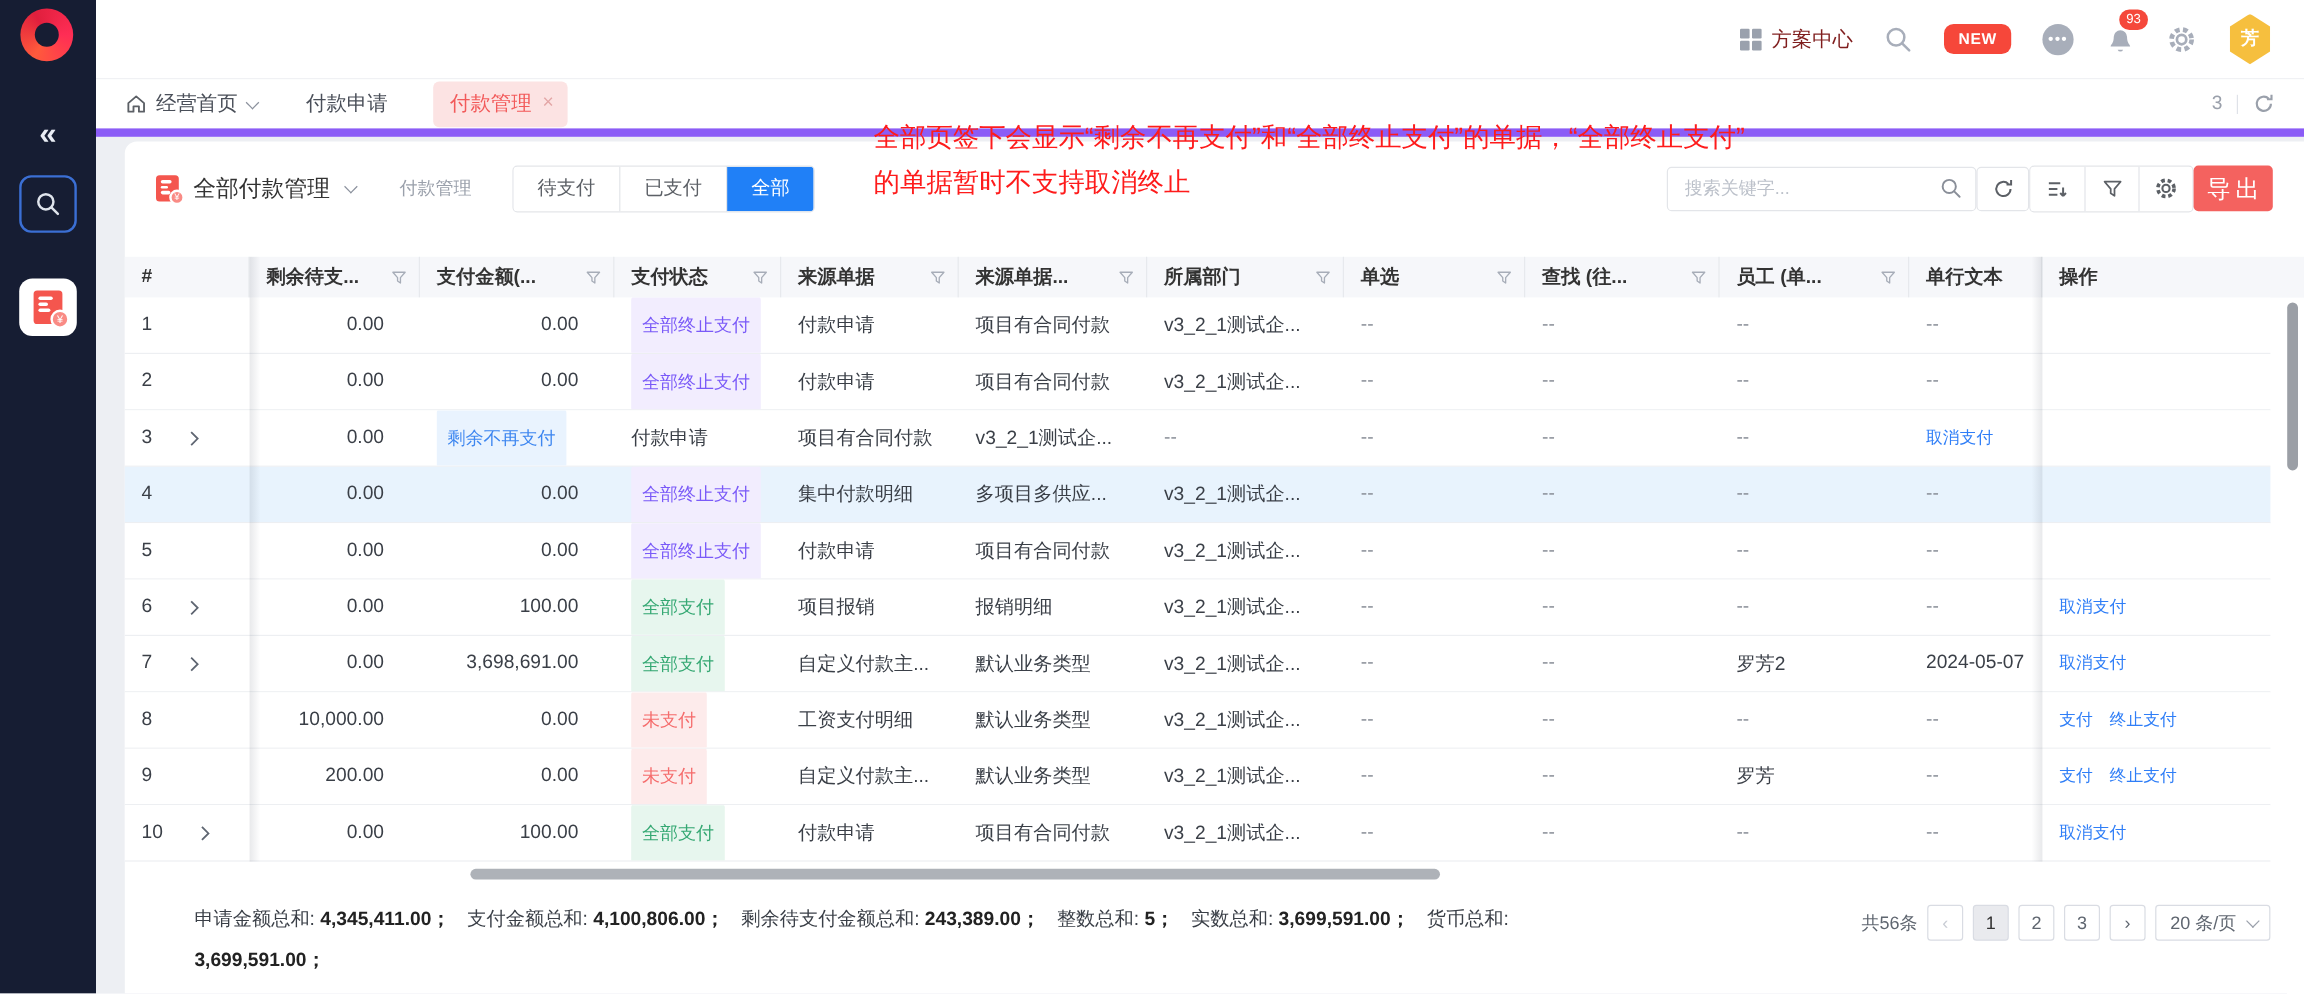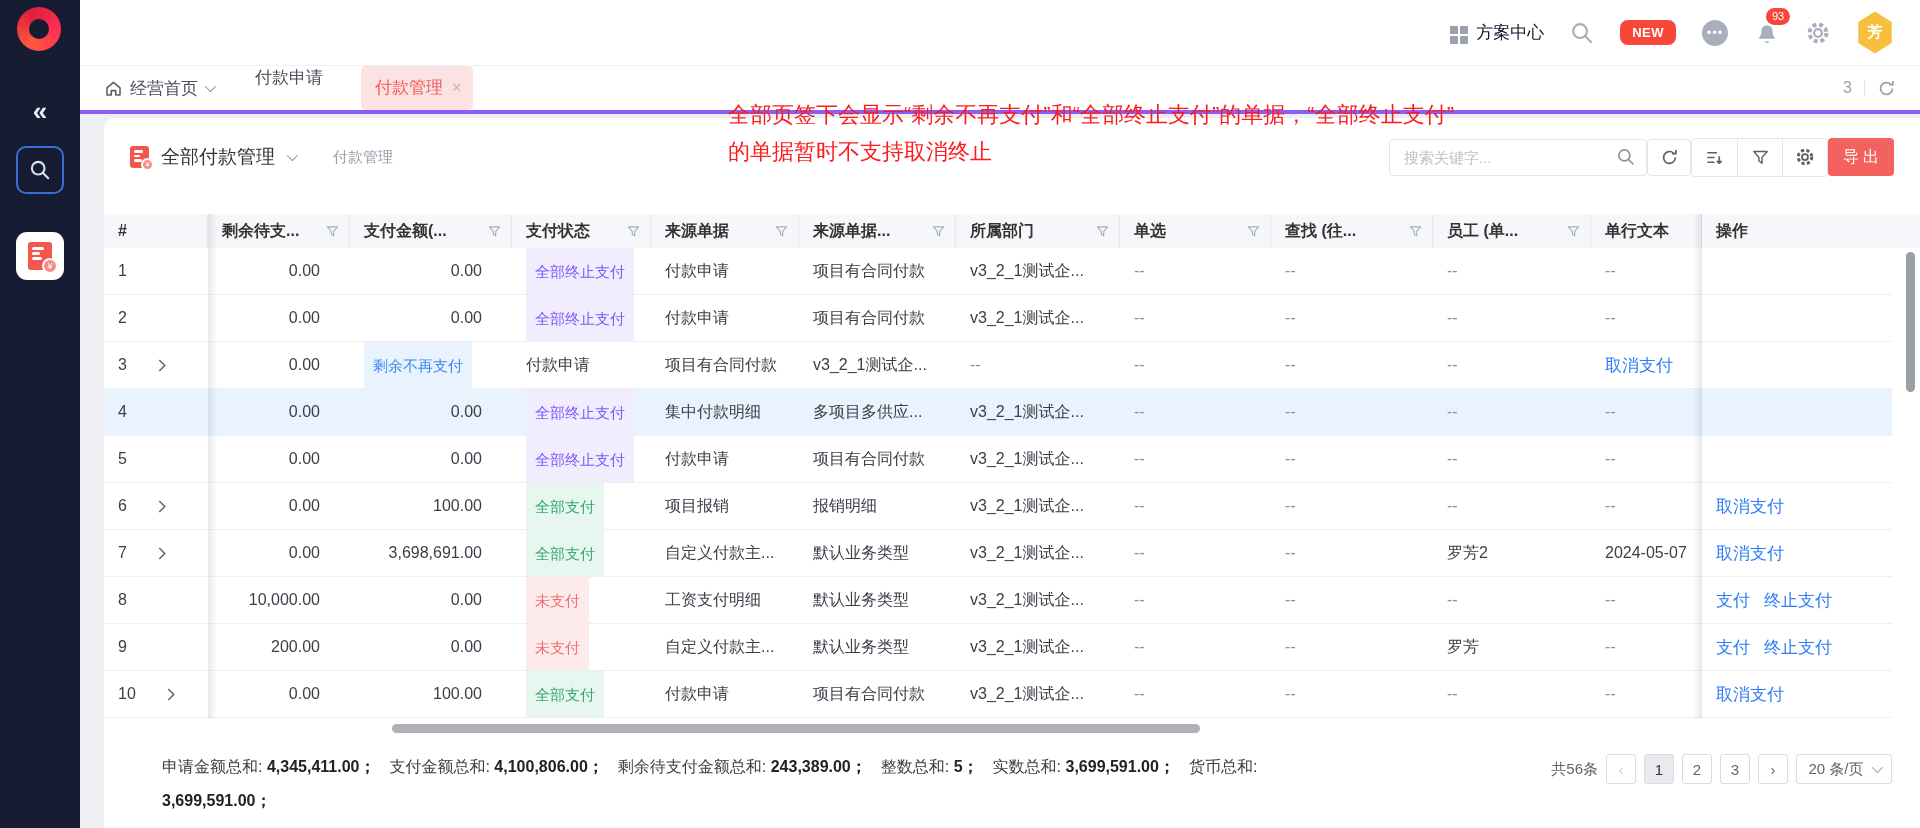--- a/index.html
+++ b/index.html
@@ -26,37 +26,37 @@
                border:2px solid #fff; color:#fff; font-size:9px; display:flex; align-items:center; justify-content:center; }
   .doc-icon.small { width:19px; height:22px; }
   .doc-icon.small i:nth-child(1){ top:4px; width:9px; }
   .doc-icon.small i:nth-child(2){ top:8.5px; width:6px; }
   .doc-icon.small i:nth-child(3){ top:13px; width:8px; }
   .doc-icon.small .doc-badge { width:13px; height:13px; font-size:8px; right:-5px; bottom:-3px; }
 
   
   .topbar { position:absolute; left:80px; top:0; width:1840px; height:66px; background:#fff; border-bottom:1px solid #f0f1f4;
             display:flex; align-items:center; justify-content:flex-end; gap:26px; padding-right:26px; z-index:20; }
-  .solution { display:flex; align-items:flex-end; gap:8px; color:#0f172a; font-size:17px; cursor:pointer; }
+  .solution { display:flex; align-items:center; gap:8px; color:#7f1d1d; font-size:17px; cursor:pointer; }
   .grid-ic { display:grid; grid-template-columns:8px 8px; grid-template-rows:8px 8px; gap:2px; }
   .grid-ic b { background:#9aa1ad; border-radius:1px; }
   .ic { color:#a8aeba; display:flex; align-items:center; cursor:pointer; }
   .new-pill { background:#f6473a; color:#fff; font-size:13px; font-weight:bold; padding:5px 12px; border-radius:8px; letter-spacing:.5px; cursor:pointer; }
   .chat-ic { position:relative; width:26px; height:26px; background:#a8aeba; border-radius:50%; display:flex; align-items:center; justify-content:center; cursor:pointer; }
   .chat-ic span { color:#fff; font-size:13px; letter-spacing:1px; line-height:10px; }
   .chat-ic:after { content:""; position:absolute; bottom:-3px; left:5px; border:4px solid transparent; border-top-color:#a8aeba; }
   .bell-wrap { position:relative; cursor:pointer; }
   .bell-badge { position:absolute; top:-12px; left:12px; background:#f5483b; color:#fff; font-size:11px; min-width:24px; height:17px;
                 border-radius:9px; display:flex; align-items:center; justify-content:center; padding:0 4px; }
   .avatar { width:38px; height:42px; background:#f6bf3e; color:#fff; font-size:15px; font-weight:bold; display:flex; align-items:center; justify-content:center;
             clip-path:polygon(50% 0%,94% 25%,94% 75%,50% 100%,6% 75%,6% 25%); cursor:pointer; }
 
   
-  .tabbar { position:absolute; left:80px; top:66px; width:1840px; height:48px; background:#fff; border-bottom:4px solid #8b5cf6;
-            display:flex; padding:0 24px; z-index:20; }
+  .tabbar { position:absolute; left:80px; top:66px; width:1840px; height:48px; background:#fff; border-bottom:7px solid #8b5cf6;
+            display:flex; align-items:center; padding:0 24px; z-index:20; }
   .tab-home { display:flex; align-items:center; gap:7px; color:#4a4f59; font-size:17px; cursor:pointer; }
   .chev-down { width:8px; height:8px; border-right:1.6px solid #8b919d; border-bottom:1.6px solid #8b919d; transform:rotate(45deg) translateY(-2px); }
   .tab-item { margin-left:42px; color:#4a4f59; font-size:17px; cursor:pointer; }
   .tab-active { margin-left:38px; background:#fce3e3; color:#f25a5a; font-size:17px; padding:7px 12px 8px 14px; border-radius:5px;
                 display:flex; align-items:center; gap:9px; cursor:pointer; }
   .tab-close { color:#e3a6a6; font-size:16px; cursor:pointer; }
   .tab-right { margin-left:auto; display:flex; align-items:center; gap:12px; color:#9aa0ab; font-size:16px; }
   .tab-right .vline { width:1px; height:16px; background:#dfe2e8; }
 
   
@@ -74,41 +74,41 @@
   .seg:first-child { border-left:none; }
   .seg.active { background:#2080f7; color:#fff; }
   .tool-right { margin-left:auto; display:flex; align-items:center; gap:0; }
   .search-box { width:258px; height:37px; border:1px solid #e3e5e9; border-radius:4px; display:flex; align-items:center; padding:0 10px 0 14px; }
   .search-box input { border:none; outline:none; flex:1; font-size:15px; color:#333; font-family:inherit; }
   .search-box input::placeholder { color:#bcc1ca; }
   .sq-btn { width:44px; height:37px; border:1px solid #e3e5e9; border-radius:4px; display:flex; align-items:center; justify-content:center; cursor:pointer; background:#fff; }
   .btn-group { display:flex; border:1px solid #e3e5e9; border-radius:4px; overflow:hidden; }
   .btn-group .cell { width:45px; height:37px; display:flex; align-items:center; justify-content:center; border-left:1px solid #e3e5e9; cursor:pointer; background:#fff; }
   .btn-group .cell:first-child { border-left:none; }
-  .export-btn { width:66px; height:38px; background:#f4625f; color:#fff; border:none; border-radius:4px; font-size:16px; letter-spacing:4px;
+  .export-btn { width:66px; height:38px; background:#f4625f; color:#fff; border:none; border-radius:4px; font-size:20px; letter-spacing:4px;
                 padding-left:4px; cursor:pointer; font-family:inherit; }
 
   
   .thead { position:absolute; left:0; top:96px; height:34px; display:grid; background:#f6f7fa; align-items:center; }
   .th { display:flex; align-items:center; height:34px; padding-left:14px; font-weight:bold; font-size:16px; color:#333;
         border-right:1px solid #e7e9ed; position:relative; cursor:pointer; }
   .th:last-child { border-right:none; }
   .th .funnel { margin-left:auto; margin-right:10px; display:flex; cursor:pointer; }
   .trow { position:absolute; left:0; display:grid; height:47px; border-bottom:1px solid #edeff2; background:#fff; }
   .trow.hl { background:#e8f3fd; }
   .td { display:flex; align-items:center; padding-left:14px; font-size:16px; color:#3a3f47; overflow:hidden; white-space:nowrap; }
   .td.num { justify-content:flex-end; padding-right:30px; padding-left:0; }
   .td.muted { color:#8a8f99; }
   .expand-arrow { margin-left:30px; display:flex; cursor:pointer; }
   .badge { font-size:15px; padding:18px 9px; border-radius:4px; line-height:1; }
   .badge.purple { color:#7a5af8; background:#f2edfe; }
   .badge.blue   { color:#3d86f0; background:#e9f3fe; }
   .badge.green  { color:#35a873; background:#e7f6ee; }
   .badge.red    { color:#f56c6c; background:#fdebeb; }
-  .act-link { color:#2f7ef7; font-size:17px; margin-right:14px; cursor:pointer;text-align:center; }
+  .act-link { color:#2f7ef7; font-size:14px; margin-right:14px; cursor:pointer;text-align:center; }
 
   .shadow-r { position:absolute; top:96px; height:504px; width:9px; background:linear-gradient(to right, rgba(30,40,60,.10), rgba(30,40,60,0)); pointer-events:none; z-index:5; }
   .shadow-l { position:absolute; top:96px; height:504px; width:9px; background:linear-gradient(to left, rgba(30,40,60,.10), rgba(30,40,60,0)); pointer-events:none; z-index:5; }
   .vscroll { position:absolute; right:5px; top:134px; width:9px; height:140px; background:#9b9fa6; border-radius:5px; cursor:pointer; z-index:6; }
   .hscroll { position:absolute; left:288px; top:606px; width:808px; height:9px; background:#aeb2b8; border-radius:5px; cursor:pointer; }
 
   
   .summary { position:absolute; left:26px; top:632px; width:1240px; font-size:16px; color:#3a3f47; line-height:34px;margin-left:32px; }
   .summary b { font-weight:bold; color:#222; }
   .summary .seg-sp { display:inline-block; width:14px; }
@@ -214,20 +214,25 @@
       <span class="doc-icon small">
           <i></i>
           <i></i>
           <i></i>
           <span class="doc-badge">¥</span>
         </span>
       <span>全部付款管理</span>
       <span class="chev-down"></span>
     </div>
     <span class="subtitle">付款管理</span>
+    <div class="seg-group" id="segGroup">
+        <span class="seg">待支付</span>
+        <span class="seg">已支付</span>
+        <span class="seg active">全部</span>
+      </div>
 
     <div class="tool-right">
       <div class="search-box">
         <input placeholder="搜索关键字..." style="">
         <svg width="20" height="20" viewBox="0 0 16 16" style="cursor:pointer">
             <circle cx="6.7" cy="6.7" r="4.4" fill="none" stroke="#8a8f99" stroke-width="1.3"></circle>
             <line x1="10" y1="10" x2="13.6" y2="13.6" stroke="#8a8f99" stroke-width="1.3" stroke-linecap="round"></line>
           </svg>
       </div>
       <div class="sq-btn">

